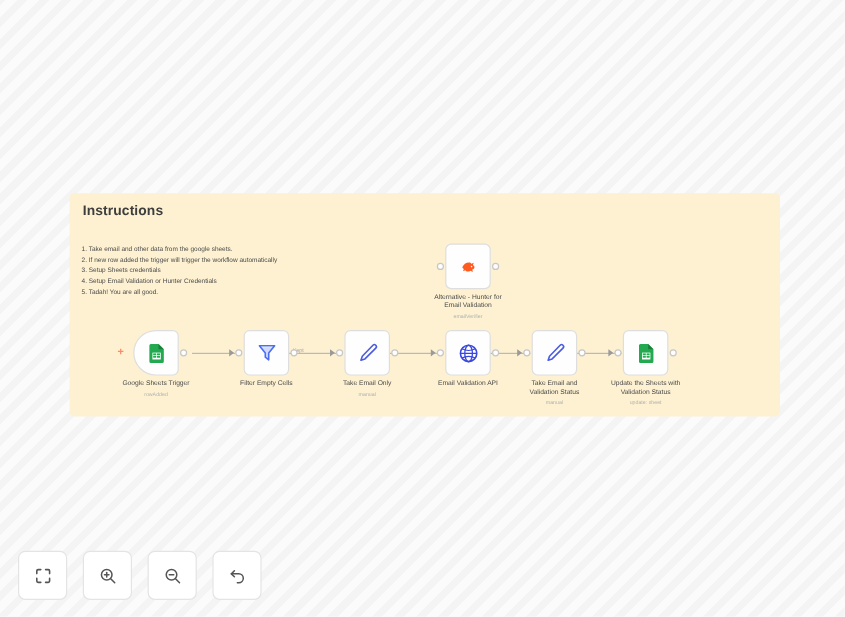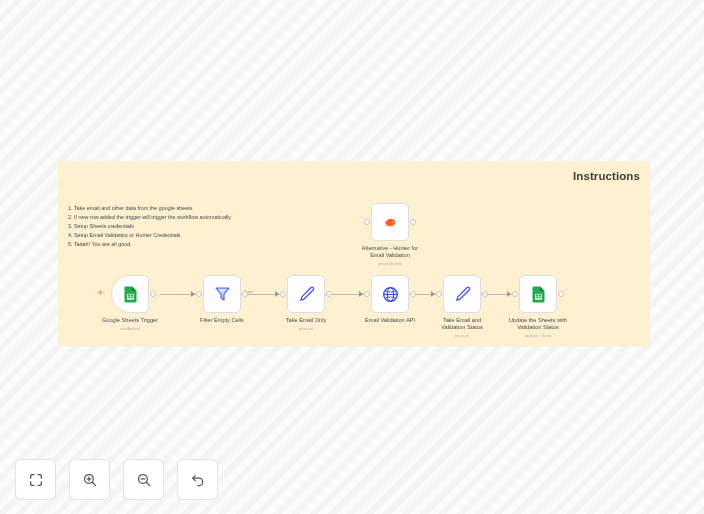--- a/index.html
+++ b/index.html
@@ -35,21 +35,20 @@
     border-radius: 4px;
     box-sizing: border-box;
     padding: 8px 10px 0 10px;
   }
   #sticky-title {
     font-size: 11.5px;
     font-weight: bold;
     color: #3d3d3d;
     margin: 1px 0 22px 1px;
     letter-spacing: .1px;
-    text-align: right;
   }
   #sticky-list {
     margin: 0;
     padding: 0;
     list-style: none;
   }
   #sticky-list li {
     font-size: 5.4px;
     color: #4a4a4a;
     line-height: 9.1px;

